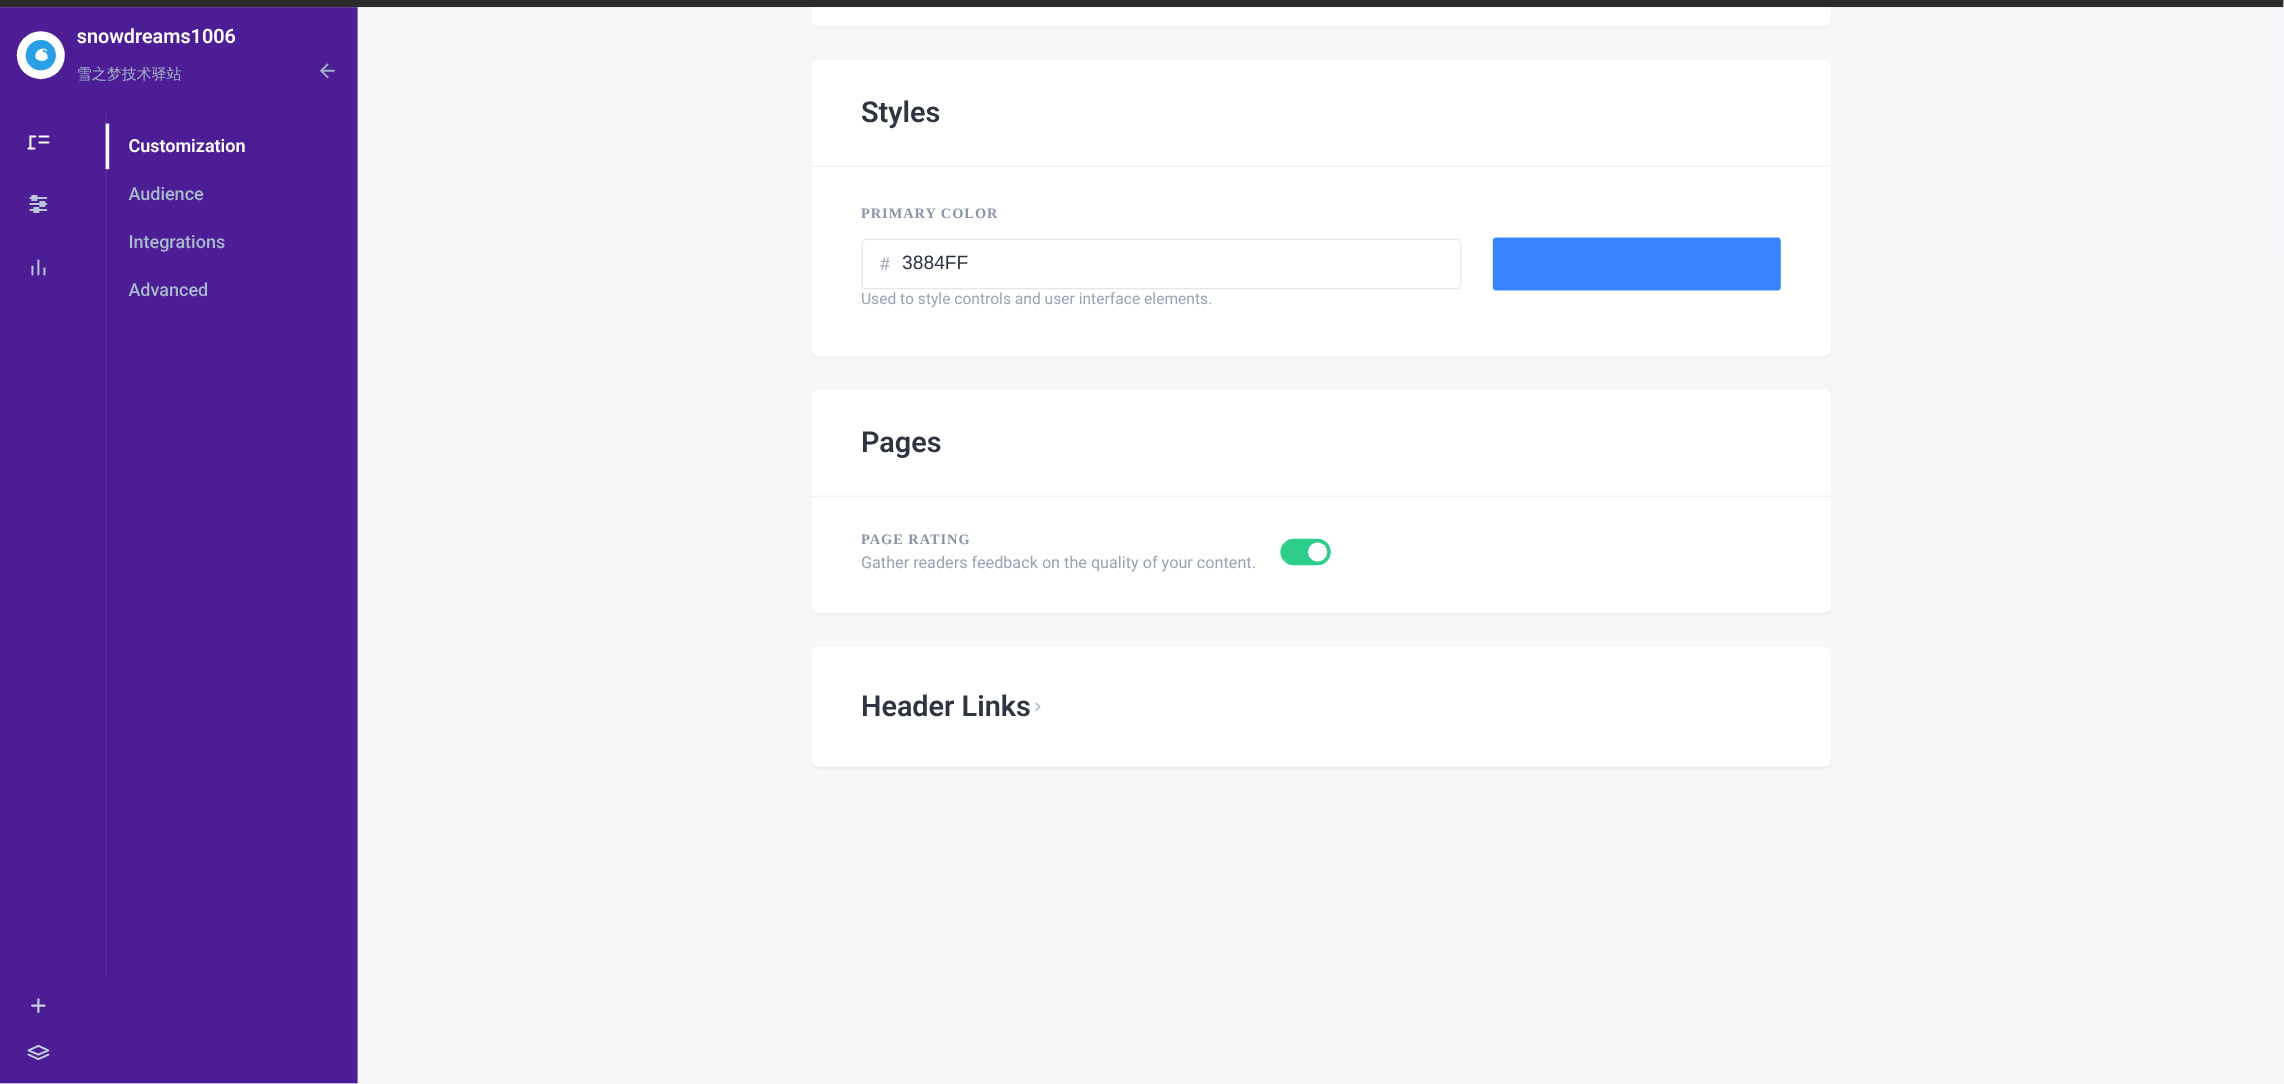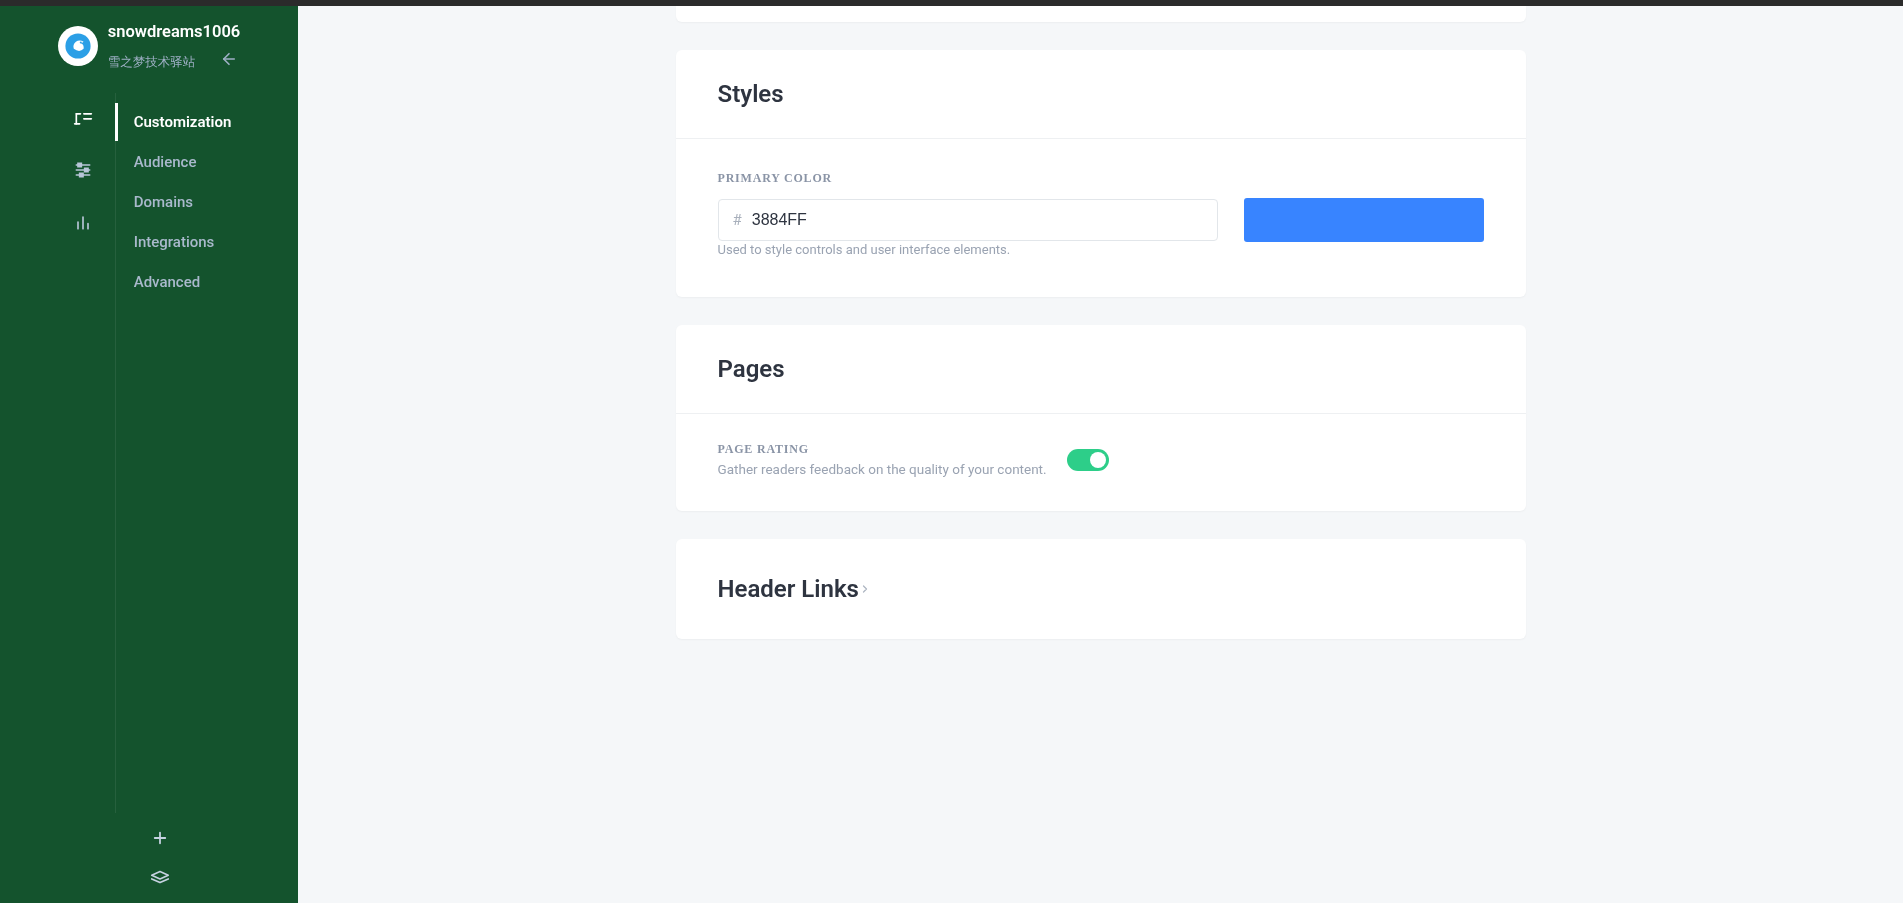--- a/index.html
+++ b/index.html
@@ -25,22 +25,21 @@
       background: #14365e;
       background: #1e3a5f;
       background: #1a3a5e;
       background: #18355a;
       display: flex;
       flex-direction: column;
       position: relative;
       flex-shrink: 0;
     }
     .sidebar {
-      background: #14532d;
-      align-items: center;
+      background: #4c1d95;
     }
     .sidebar-header {
       display: flex;
       align-items: center;
       padding: 16px 14px 10px 14px;
       gap: 10px;
       position: relative;
     }
     .avatar {
       width: 40px;
@@ -97,20 +96,21 @@
       cursor: pointer;
       display: flex;
       align-items: center;
       justify-content: center;
     }
     .rail-icon.active { color: #ffffff; }
     .nav-list {
       flex: 1;
       border-left: 1px solid rgba(255,255,255,0.08);
       padding: 8px 0;
+      margin-left: 24px;
     }
     .nav-item {
       padding: 10px 16px 10px 18px;
       color: #a9b9cc;
       font-size: 15px;
       font-weight: 500;
       cursor: pointer;
       position: relative;
       margin: 2px 0;
     }
@@ -325,23 +325,20 @@
         </div>
       </div>
       <nav class="nav-list">
         <div class="nav-item active">
           <span>Customization</span>
         </div>
         <div class="nav-item">
           <span>Audience</span>
         </div>
         <div class="nav-item">
-          <span>Domains</span>
-        </div>
-        <div class="nav-item">
           <span>Integrations</span>
         </div>
         <div class="nav-item">
           <span>Advanced</span>
         </div>
       </nav>
     </div>
 
     <div class="sidebar-footer">
       <div class="footer-icon">

